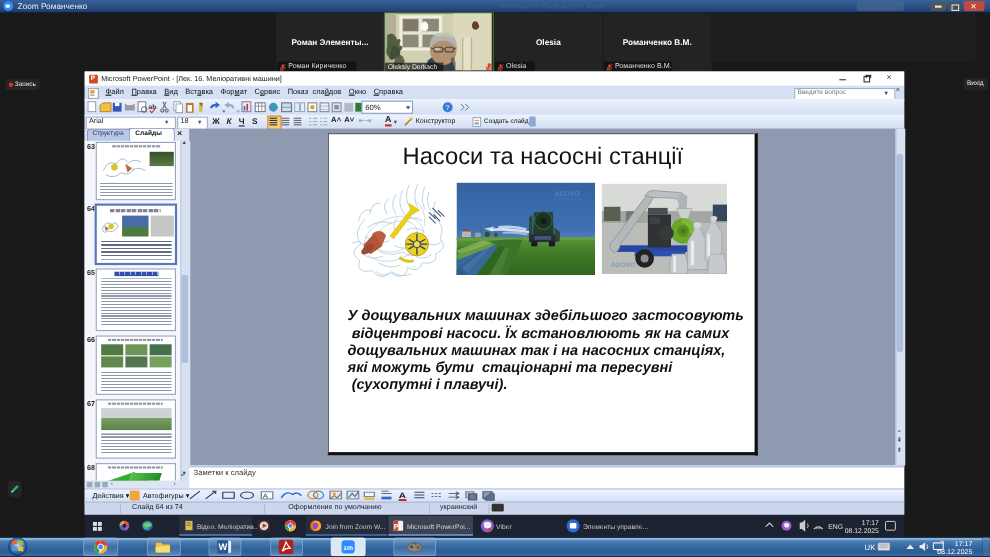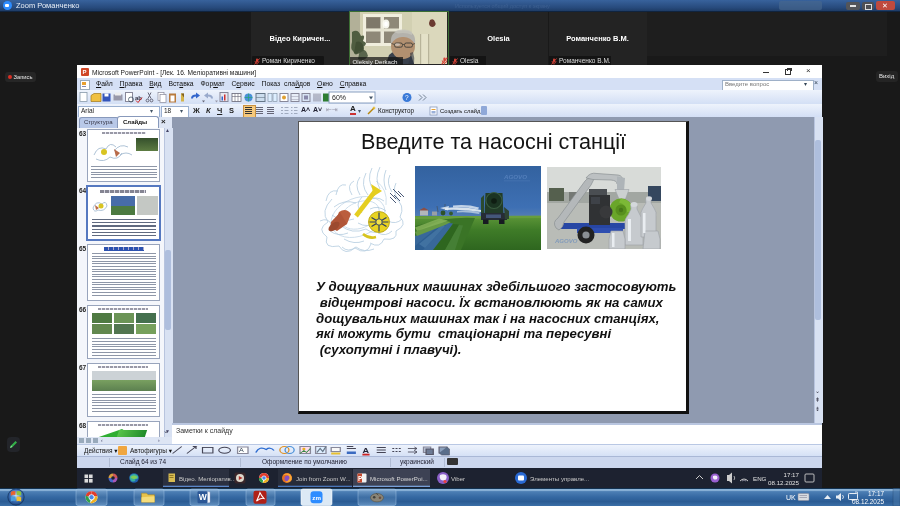--- a/index.html
+++ b/index.html
@@ -19,21 +19,21 @@
 <div class="abs" style="left:846px;top:2px;width:14px;height:8px;background:#53555a;border-radius:2px;"></div>
 <div class="abs" style="left:850px;top:5px;width:6px;height:1.5px;background:#e5e5e5;"></div>
 <div class="abs" style="left:862px;top:2px;width:12px;height:8px;background:#4e5055;border-radius:2px;"></div>
 <div class="abs" style="left:865px;top:4px;width:5px;height:4px;border:1px solid #ddd;"></div>
 <div class="abs" style="left:876px;top:1px;width:19px;height:9px;background:#bf4a3e;border-radius:2px;"></div>
 <div class="abs txt" style="left:882px;top:1.5px;font-size:7px;color:#fff;">✕</div>
 
 <div class="abs" style="left:251px;top:12px;width:396px;height:54px;background:#232323;"></div>
 <div class="abs" style="left:647px;top:12px;width:240px;height:44px;background:#1e1e1e;"></div>
 
-<div class="abs txt" style="left:251px;top:34px;width:98px;text-align:center;font-size:7.5px;font-weight:bold;color:#fff;">Відео Киричен...</div>
+<div class="abs txt" style="left:251px;top:34px;width:98px;text-align:center;font-size:7.5px;font-weight:bold;color:#fff;">Роман Элементы...</div>
 <div class="abs" style="left:252px;top:56px;width:72px;height:9px;background:rgba(16,16,16,.75);border-radius:1px;"></div>
 <svg class="abs" style="left:254px;top:57.5px;" width="6" height="7" viewBox="0 0 6 7">
       <rect x="2" y="0.5" width="2" height="3.4" rx="1" fill="#d84338"></rect>
       <path d="M1 3 Q1 5.2 3 5.2 Q5 5.2 5 3 M3 5.2 L3 6.5" stroke="#d84338" stroke-width="0.8" fill="none"></path>
       <path d="M0.5 6.5 L5.5 0.5" stroke="#d84338" stroke-width="0.9"></path>
     </svg>
 <div class="abs txt" style="left:262px;top:57px;font-size:6.5px;color:#ddd;">Роман Кириченко</div>
 
 <div class="abs" style="left:349px;top:11px;width:100px;height:55px;border:1.5px solid #3c6e33;box-sizing:border-box;">
 <svg width="97" height="52" viewBox="0 0 97 52" preserveAspectRatio="none">
@@ -291,21 +291,21 @@
  <div class="abs" style="left:30px;top:8px;width:28px;height:7px;background:linear-gradient(100deg,#58c44a,#1e8a28);transform:skewX(-18deg);"></div>
 </div>
 
 <div class="abs" style="left:814px;top:117px;width:8px;height:306px;background:#d8e1f2;border-left:1px solid #b8c4de;"></div>
 <div class="abs" style="left:815px;top:140px;width:6px;height:180px;background:#aebedd;border-radius:2px;"></div>
 <div class="abs txt" style="left:815px;top:387px;font-size:6px;color:#334;">⌄</div>
 <div class="abs txt" style="left:815px;top:396px;font-size:6px;color:#334;">⇞</div>
 <div class="abs txt" style="left:815px;top:405px;font-size:6px;color:#334;">⇟</div>
 
 <div class="abs" style="left:298px;top:121px;width:391px;height:293px;background:#fff;border:1px solid #555;border-right:3px solid #111;border-bottom:3px solid #111;box-sizing:border-box;"></div>
-<div class="abs txt" style="left:298px;top:129px;width:391px;text-align:center;font-size:21.6px;color:#141414;">Введите та насосні станції</div>
+<div class="abs txt" style="left:298px;top:129px;width:391px;text-align:center;font-size:21.6px;color:#141414;">Насоси та насосні станції</div>
 
 <div class="abs" style="left:310px;top:165px;width:102px;height:92px;">
 <svg width="102" height="92" viewBox="0 0 102 92">
  <g fill="none" stroke="#b0cade" stroke-width="0.9" opacity="0.85">
   <path d="M56 8 Q50 20 58 30 M62 3 Q56 15 64 26 M70 2 Q64 14 70 24 M76 5 Q72 15 76 25"></path>
   <path d="M80 10 Q76 18 82 27 M86 18 Q82 26 88 34 M50 12 Q44 20 50 30"></path>
   <path d="M22 34 Q10 46 18 57 Q6 64 17 72 Q13 84 29 81 Q35 91 45 83 Q57 91 61 79"></path>
   <path d="M28 26 Q18 24 16 36 M36 20 Q28 18 26 30 M44 16 Q36 20 42 30"></path>
   <path d="M84 32 Q96 40 90 52 Q98 60 86 66 Q88 76 74 74 Q70 84 60 78"></path>
   <path d="M30 60 Q42 70 56 64 Q66 72 74 62"></path>

